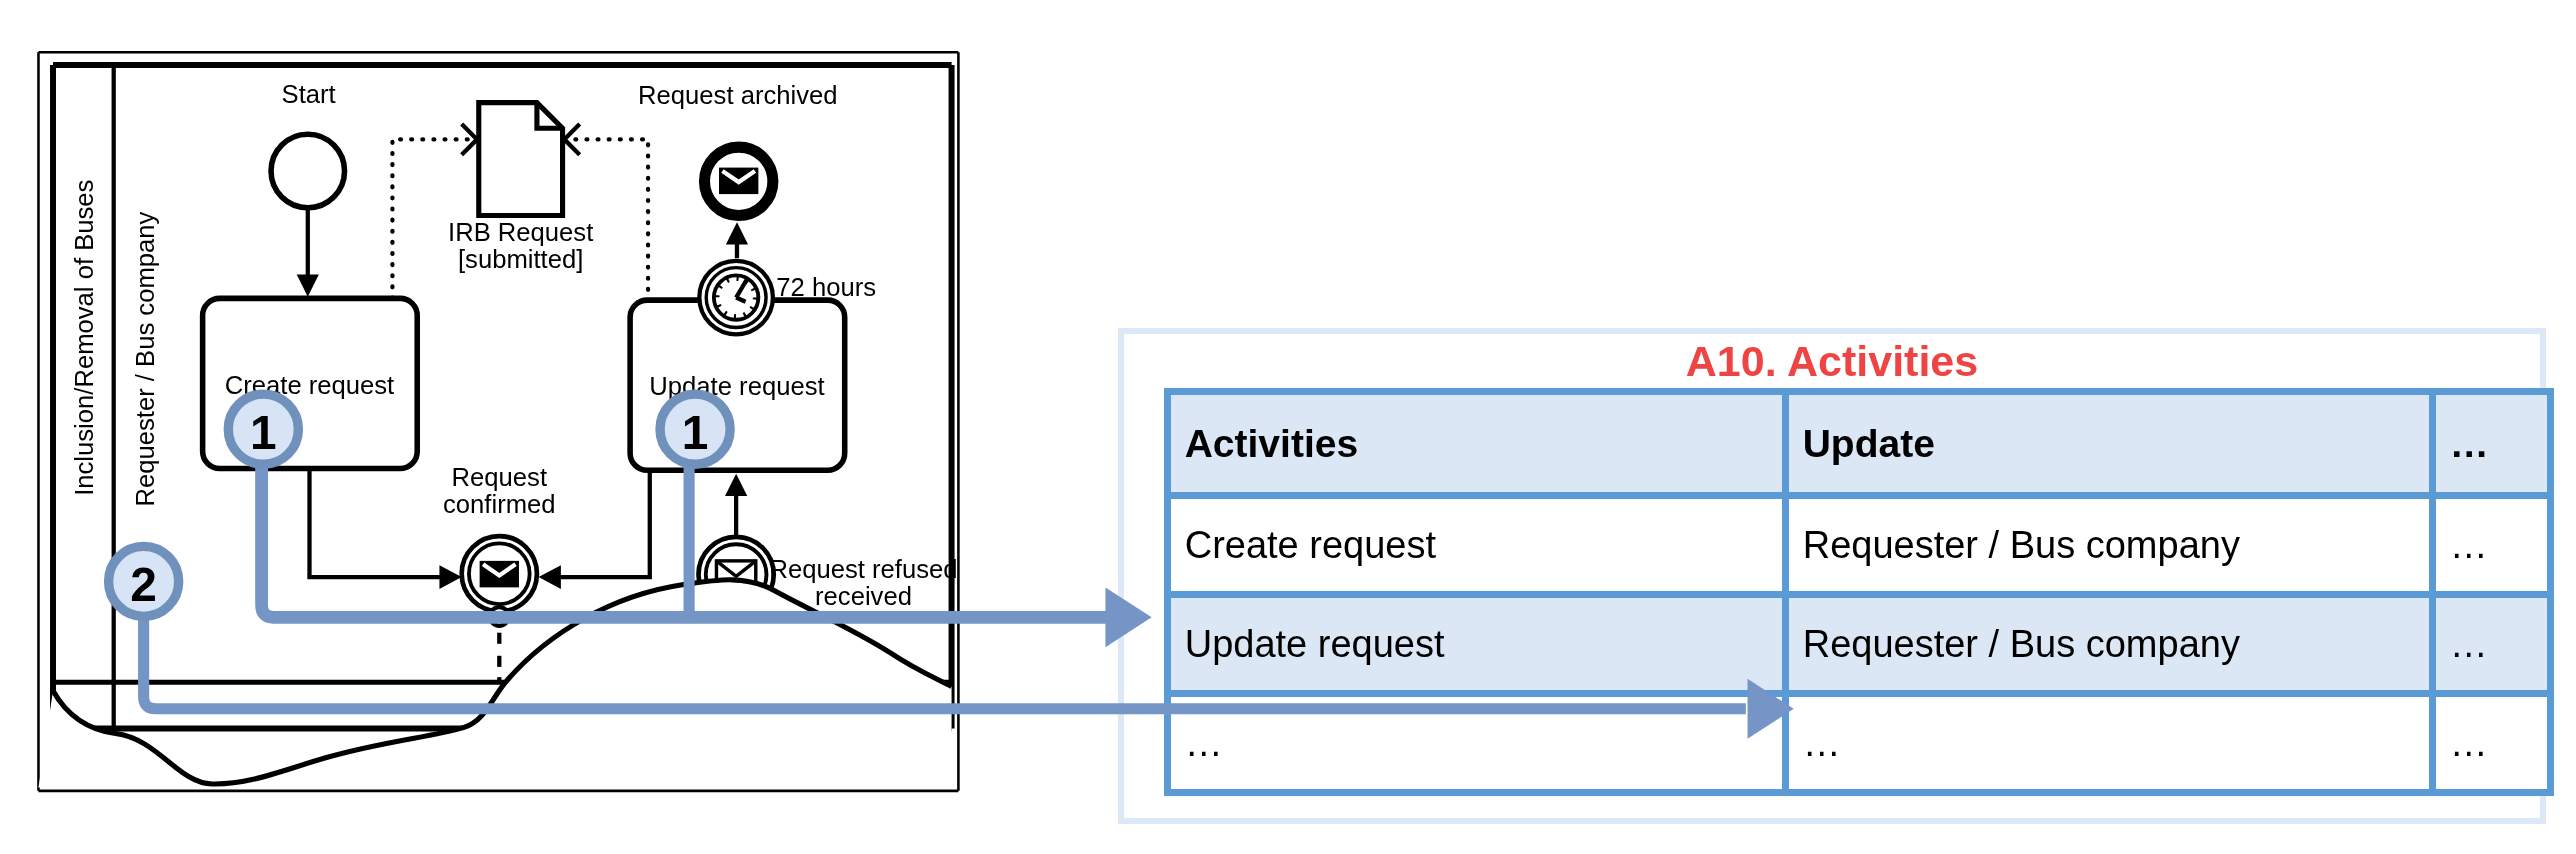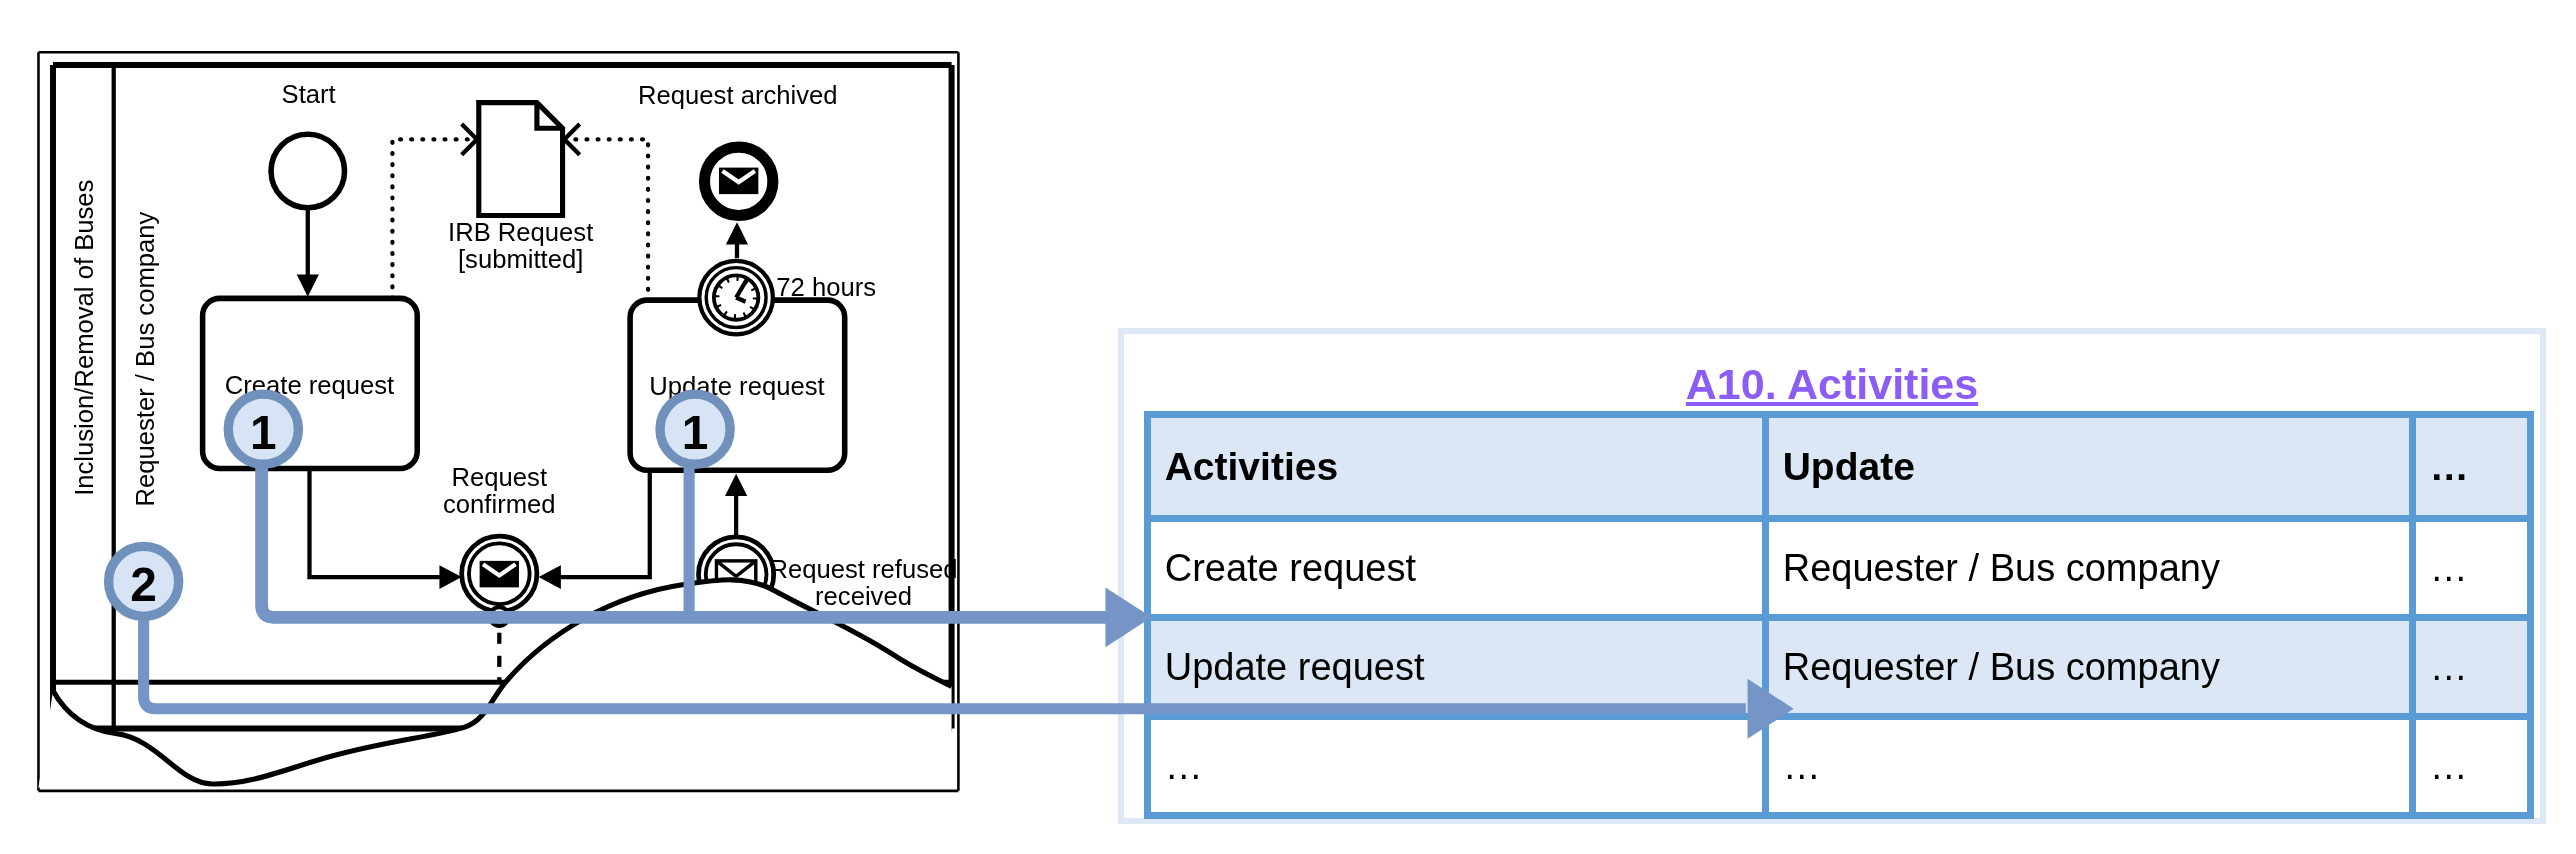--- a/index.html
+++ b/index.html
@@ -3,23 +3,23 @@
 <meta charset="utf-8">
 <style>
   html,body{margin:0;padding:0;background:#ffffff;}
   #page{position:relative;width:2576px;height:855px;overflow:hidden;background:#ffffff;
         font-family:"Liberation Sans",sans-serif;}
   #diagram-svg{position:absolute;left:0;top:0;z-index:1;}
   #overlay-svg{position:absolute;left:0;top:0;z-index:5;pointer-events:none;}
 
   .panel{position:absolute;left:1118px;top:328px;width:1428px;height:496px;
          background:#ffffff;border:6.8px solid #dce8f5;box-sizing:border-box;z-index:2;}
-  .panel-title{width:100%;text-align:center;font-weight:bold;font-size:43px;color:#8b5cf6;
-               margin-top:24px;height:53px;line-height:53px;text-decoration:underline;}
-  table.acts{border-collapse:collapse;margin-left:20px;table-layout:fixed;width:1383px;}
+  .panel-title{width:100%;text-align:center;font-weight:bold;font-size:43px;color:#ef4444;
+               margin-top:1px;height:53px;line-height:53px;}
+  table.acts{border-collapse:collapse;margin-left:40px;table-layout:fixed;width:1383px;}
   table.acts td,table.acts th{border:7.7px solid #5b9bd5;box-sizing:border-box;
         font-size:38px;color:#000;padding:0 5.1px 0 13.7px;text-align:left;vertical-align:middle;
         overflow:hidden;white-space:nowrap;}
   table.acts th{font-weight:bold;font-size:39px;background:#dbe7f4;height:104px;}
   table.acts td{height:99px;background:#ffffff;}
   table.acts tr.alt td{background:#dbe7f4;}
 
   .svgtext{font-family:"Liberation Sans",sans-serif;font-size:30px;fill:#000;}
   .badge-num{font-family:"Liberation Sans",sans-serif;font-size:56px;font-weight:bold;fill:#000;}
 </style>

